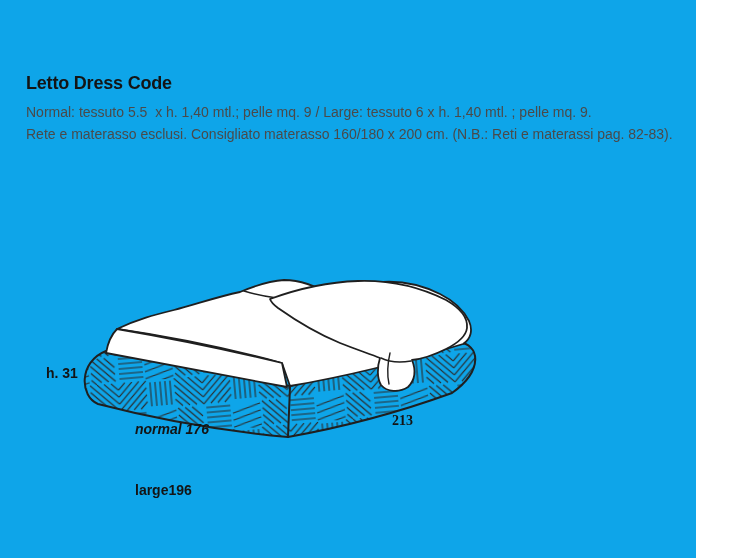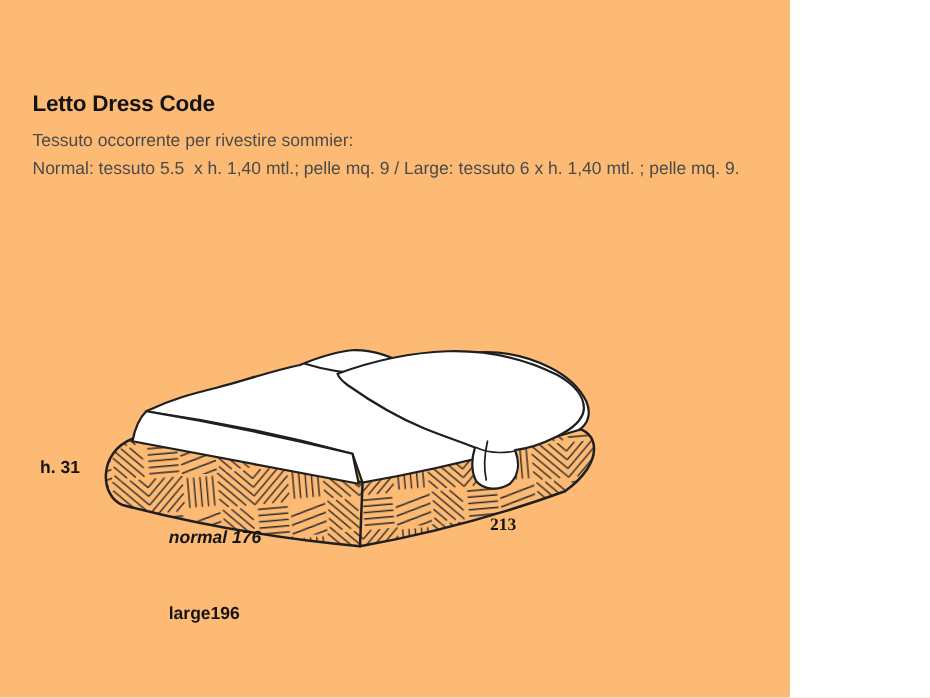--- a/index.html
+++ b/index.html
@@ -1,20 +1,20 @@
 <!DOCTYPE html>
 <html><head>
 <meta charset="utf-8">
 <style>
   html, body { margin: 0; padding: 0; background: #ffffff; }
   .page {
     position: relative;
-    width: 632px;
+    width: 696px;
     height: 558px;
-    background: #fdba74;
+    background: #0ea5e9;
     overflow: hidden;
     font-family: "Liberation Sans", sans-serif;
   }
   .page-title {
     position: absolute;
     left: 26px;
     top: 61px;
     font-size: 18px;
     font-weight: 700;
     letter-spacing: -0.2px;
@@ -36,35 +36,35 @@
     width: 744px;
     height: 558px;
   }
   .dim-label {
     position: absolute;
     font-size: 14px;
     font-weight: 700;
     color: #141414;
     white-space: nowrap;
   }
-  .dim-height   { left: 32px;  top: 365px; }
+  .dim-height   { left: 46px;  top: 365px; }
   .dim-normal   { left: 135px; top: 421px; font-style: italic; }
   .dim-large    { left: 135px; top: 438px; margin-top: 44px; }
   .dim-depth    { left: 392px; top: 413px; font-family: Liberation Serif, serif; }
 </style>
 </head>
 <body>
 
 <div class="page">
 
   <h1 class="page-title">Letto Dress Code</h1>
 
   <div class="description">
-    <div class="line">Tessuto occorrente per rivestire sommier:</div>
     <div class="line">Normal: tessuto 5.5  x h. 1,40 mtl.; pelle mq. 9 / Large: tessuto 6 x h. 1,40 mtl. ; pelle mq. 9.</div>
+    <div class="line">Rete e materasso esclusi. Consigliato materasso 160/180 x 200 cm. (N.B.: Reti e materassi pag. 82-83).</div>
   </div>
 
   <div class="figure">
     <svg width="744" height="558" viewBox="0 0 744 558" xmlns="http://www.w3.org/2000/svg">
       <defs>
         <pattern id="patchwork" width="84" height="56" patternUnits="userSpaceOnUse" patternTransform="rotate(-5)">
           <g stroke="#2a2a2a" stroke-width="1.1" fill="none">
             <g transform="translate(0,0)">
               <path d="M0 7 7 0M0 14 14 0M0 21 21 0M0 28 28 0M7 28 28 7M14 28 28 14M21 28 28 21"></path>
             </g>

